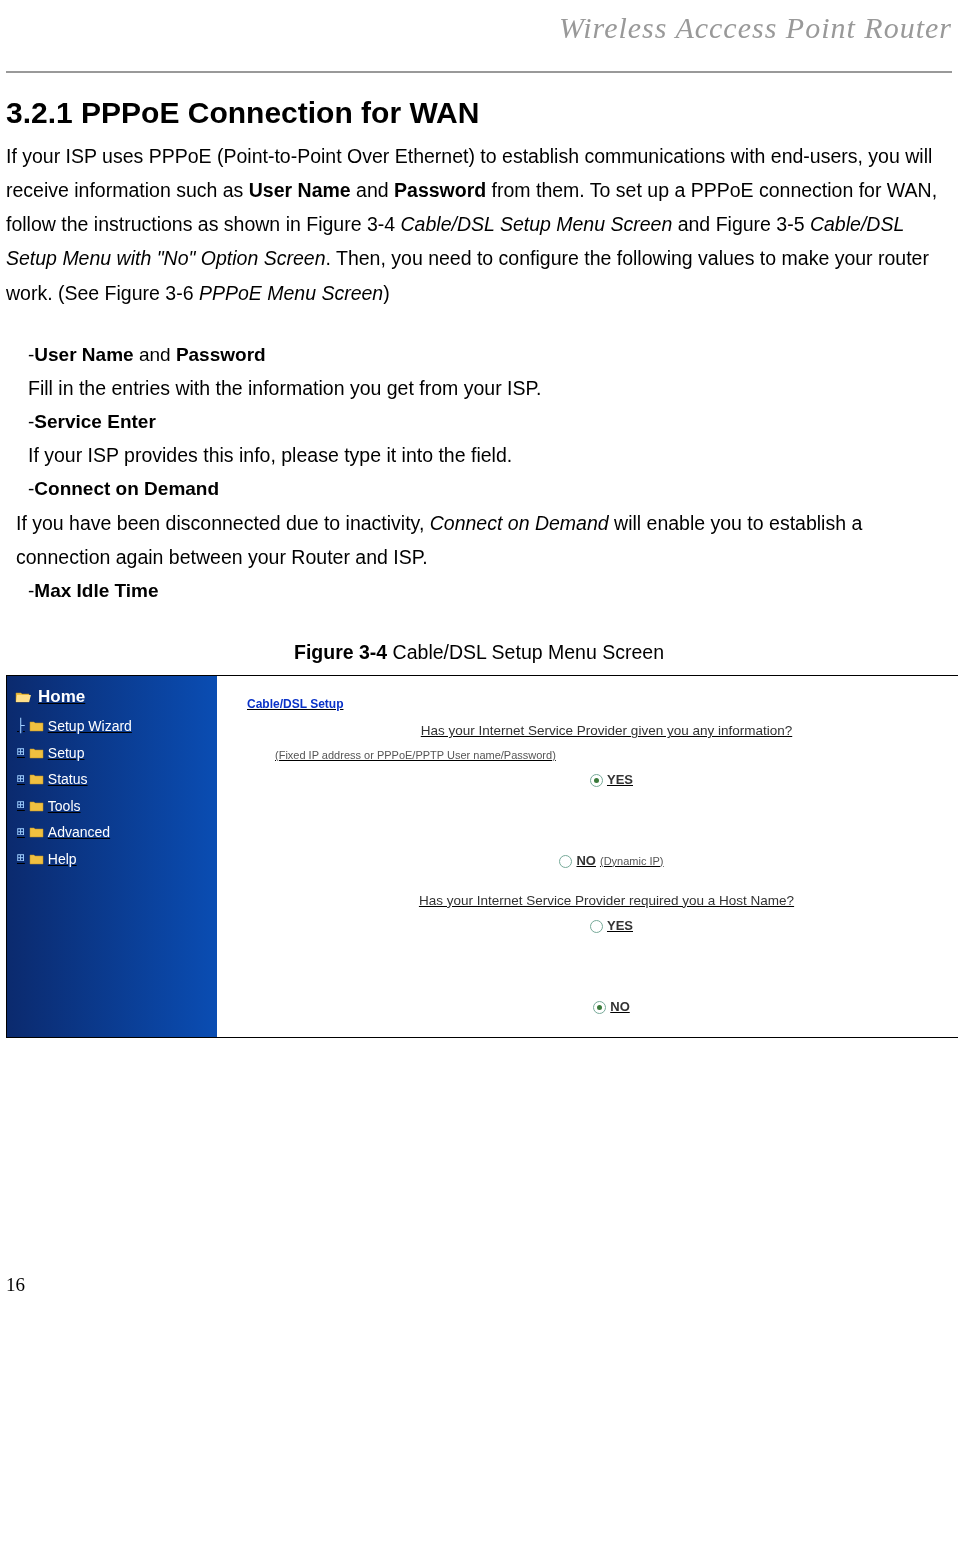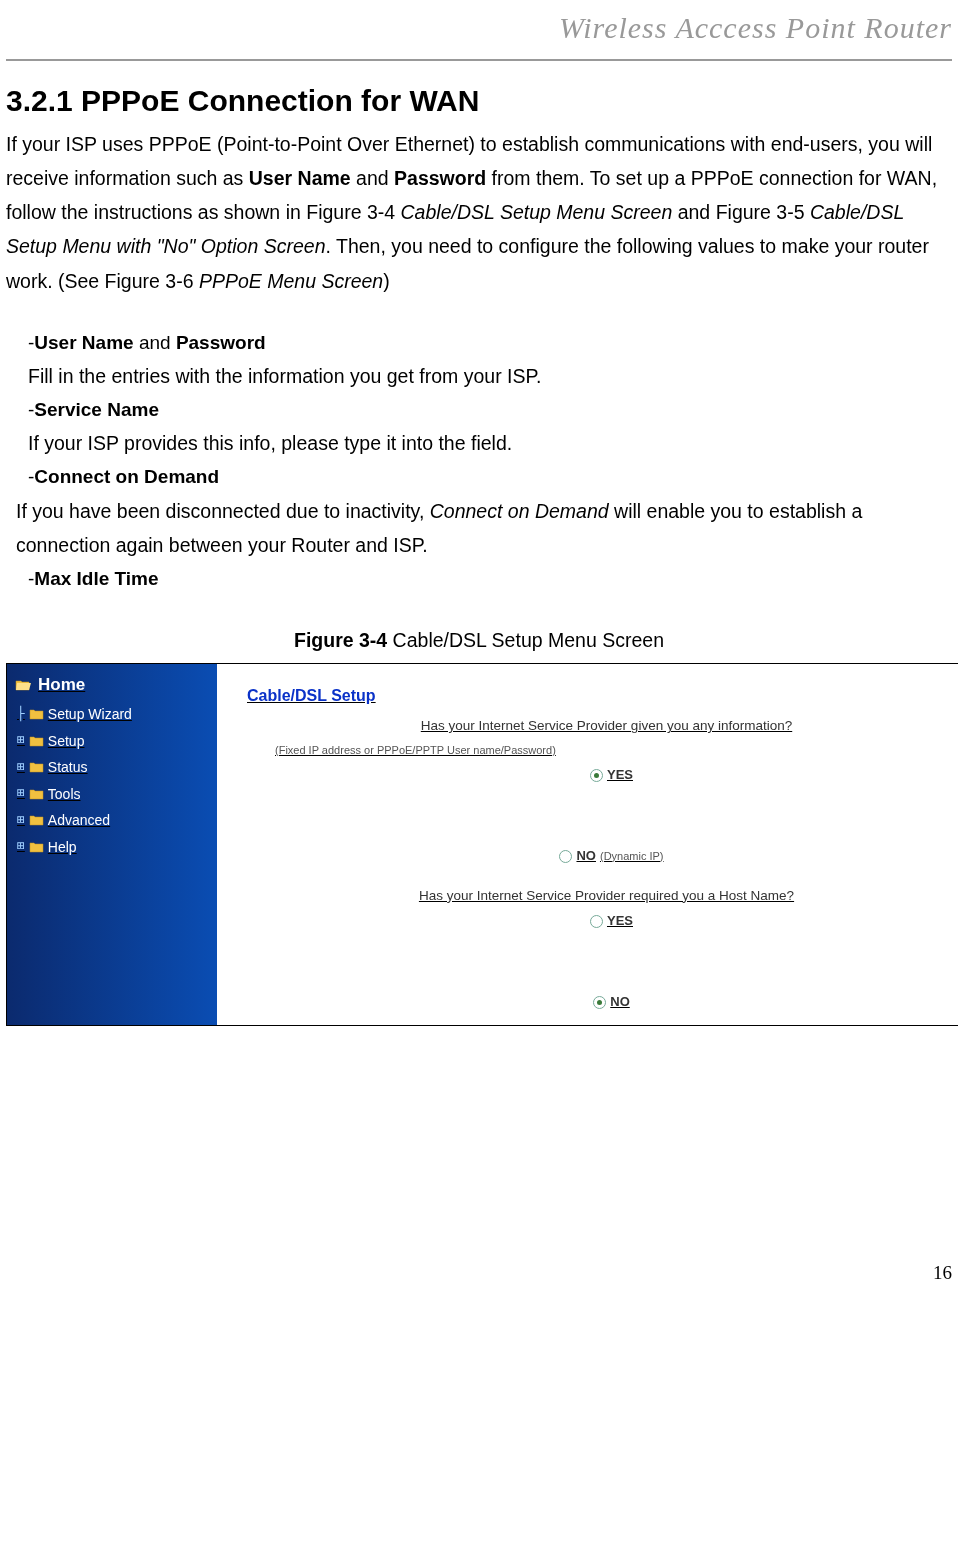--- a/index.html
+++ b/index.html
@@ -18,21 +18,21 @@
       margin-top: 2px;
       margin-bottom: 0;
     }
     .header-title {
       font-family: "Times New Roman", Times, serif;
       font-style: italic;
       font-size: 30px;
       color: #999;
       text-align: right;
       letter-spacing: 1px;
-      padding-bottom: 4px;
+      padding-bottom: 16px;
     }
     .section-title {
       font-weight: bold;
       font-size: 30px;
       margin-top: 14px;
     }
     .body-text { font-size: 19.5px; }
     .italic { font-style: italic; }
     .bold { font-weight: bold; }
     .list-block { margin-top: 28px; }
@@ -85,21 +85,21 @@
     .panel {
       flex: 1;
       padding: 18px 24px 0 30px;
       font-family: Arial, sans-serif;
       font-size: 14px;
       color: #333;
     }
     .panel-title {
       color: #0a32c8;
       font-weight: bold;
-      font-size: 16px;
+      font-size: 12px;
       margin-bottom: 4px;
     }
     .panel-desc { font-size: 13.5px; color: #555; margin-bottom: 16px; line-height: 1.35; }
     .question { font-size: 13.5px; color: #333; margin-left: 28px; margin-bottom: 3px; text-align: center; }
     .subnote { font-size: 11px; color: #555; margin-left: 28px; margin-bottom: 4px; }
     .radio-row {
       display: flex;
       gap: 58px;
       margin-left: 38px;
       margin-bottom: 16px;
@@ -132,21 +132,21 @@
     .btn {
       background: linear-gradient(#fdfdfd, #e4e4e4);
       border: 1px solid #888;
       border-radius: 3px;
       padding: 2px 12px;
       font-size: 13px;
       color: #222;
       font-family: Arial, sans-serif;
     }
     .page-number {
-      text-align: right;
+      text-align: left;
       font-family: "Times New Roman", Times, serif;
       font-size: 19px;
       margin-top: 230px;
     }
   </style>
 </head>
 <body>
 
 <div class="header-line">
   <div class="header-title">Wireless  Acccess  Point  Router</div>
@@ -158,21 +158,21 @@
   <span>If your ISP uses PPPoE (Point-to-Point Over Ethernet) to establish communications with end-users, you will receive information such as </span><span class="bold">User Name</span><span> and </span><span class="bold">Password</span><span> from them. To set up a PPPoE connection for WAN, follow the instructions as shown in Figure 3-4 </span><span class="italic">Cable/DSL Setup Menu Screen</span><span> and Figure 3-5 </span><span class="italic">Cable/DSL Setup Menu with "No" Option Screen</span><span>. Then, you need to configure the following values to make your router work. (See Figure 3-6 </span><span class="italic">PPPoE Menu Screen</span><span>)</span>
 </div>
 
 <div class="list-block">
   <div class="list-item-head">
     <span>-</span><span class="bold">User Name</span><span> and </span><span class="bold">Password</span>
   </div>
   <div class="list-item-body-indent body-text">Fill in the entries with the information you get from your ISP.</div>
 
   <div class="list-item-head">
-    <span>-</span><span class="bold">Service Name</span>
+    <span>-</span><span class="bold">Service Enter</span>
   </div>
   <div class="list-item-body-indent body-text">If your ISP provides this info, please type it into the field.</div>
 
   <div class="list-item-head">
     <span>-</span><span class="bold">Connect on Demand</span>
   </div>
   <div class="body-text" style="margin-left:10px;">
     <span>If you have been disconnected due to inactivity, </span><span class="italic">Connect on Demand</span><span> will enable you to establish a connection again between your Router and ISP.</span>
   </div>
 

